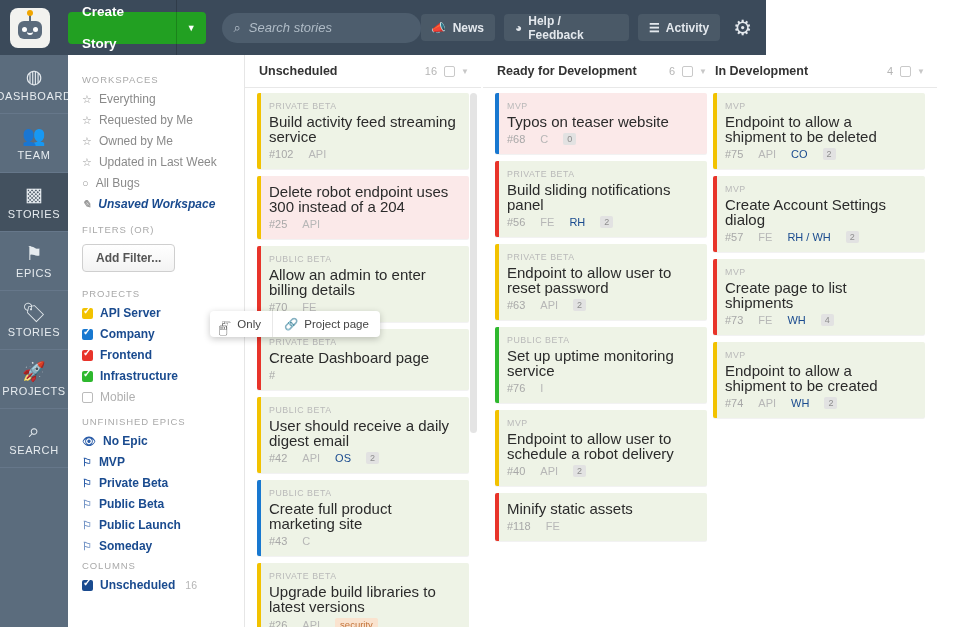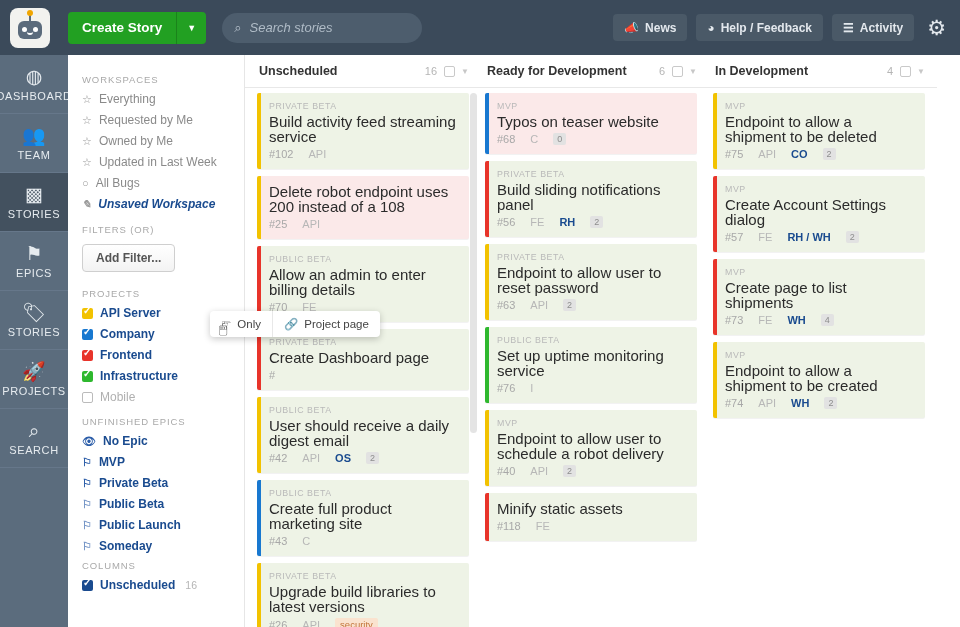--- a/index.html
+++ b/index.html
@@ -6,21 +6,21 @@
   html, body {
     width: 960px; height: 627px;
     font-family: "Liberation Sans", sans-serif;
     background: #fff;
     overflow: hidden;
   }
   #app { position: relative; width: 960px; height: 627px; }
 
   
   .topbar {
-    position: absolute; top: 0; left: 0; width: 960px; height: 55px;
+    position: absolute; top: 0; left: 0; width: 766px; height: 55px;
     background: #3b4a5a;
     display: flex; align-items: center;
   }
   .logo-box {
     width: 40px; height: 40px; margin-left: 10px;
     background: #f2f2ef; border-radius: 8px;
     display: flex; align-items: center; justify-content: center;
     flex: 0 0 auto;
   }
   .robot { width: 24px; height: 22px; position: relative; }
@@ -124,21 +124,21 @@
   }
   .card.bug { background:#fbe9e9; }
   .card:before {
     content:''; position:absolute; left:0; top:0; bottom:0; width:4px; border-radius:2px 0 0 2px;
     background: var(--pc, #f2c200);
   }
   .card .epic { font-size:8.8px; color:#b9b9b9; letter-spacing:.55px; margin-bottom:3px; }
   .card .title { font-size:15px; color:#2b2b2b; line-height:15px; margin-bottom:4px; }
   .card .meta { font-size:11px; color:#b7b7b7; display:flex; align-items:center; gap:15px; flex-wrap:wrap;}
   .card .meta .id { color:#a8a8a8; }
-  .card .meta .ow { color:#1a4b8f; font-weight:bold; }
+  .card .meta .ow { color:#1a4b8f; font-weight:normal; }
   .card .meta .est { background:#e2e2e2; color:#8d8d8d; font-size:9px; border-radius:2px; padding: 0px 4px; line-height:12px;}
   .card .meta .lbl-tag { background:#fae3cf; color:#c3743b; font-size:9.5px; border-radius:2px; padding:1px 5px; }
 
   .scrollbar { position:absolute; top:38px; width:7px; background:#e4e4e4; border-radius:4px; }
 
   
   .popup {
     position:absolute; left:210px; top:311px; height:26px;
     background:#fff; border-radius:4px; display:flex; align-items:center;
     box-shadow: 0 2px 7px rgba(0,0,0,.22); z-index: 50;
@@ -326,21 +326,21 @@
         <div class="col-body">
           <div class="card" style="--pc:#f2c200">
             <div class="epic">PRIVATE BETA</div>
             <div class="title">Build activity feed streaming service</div>
             <div class="meta">
               <span class="id">#102</span>
               <span>API</span>
             </div>
           </div>
           <div class="card bug" style="--pc:#f2c200">
-            <div class="title">Delete robot endpoint uses 200 instead of a 108</div>
+            <div class="title">Delete robot endpoint uses 300 instead of a 204</div>
             <div class="meta">
               <span class="id">#25</span>
               <span>API</span>
             </div>
           </div>
           <div class="card" style="--pc:#e8342a">
             <div class="epic">PUBLIC BETA</div>
             <div class="title">Allow an admin to enter billing details</div>
             <div class="meta">
               <span class="id">#70</span>
@@ -377,21 +377,21 @@
             <div class="title">Upgrade build libraries to latest versions</div>
             <div class="meta">
               <span class="id">#26</span>
               <span>API</span>
               <span class="lbl-tag">security</span>
             </div>
           </div>
         </div>
         <div class="scrollbar" style="left: 225px; height: 340px;"></div>
       </div>
-      <div class="col" style="left: 228px;">
+      <div class="col" style="left: 238px;">
         <div class="col-head">
           <span>Ready for Development</span>
           <span class="n">6</span>
           <span class="hcbx"></span>
           <span class="hcar">▼</span>
         </div>
         <div class="col-body">
           <div class="card bug" style="--pc:#1878d0">
             <div class="epic">MVP</div>
             <div class="title">Typos on teaser website</div>

